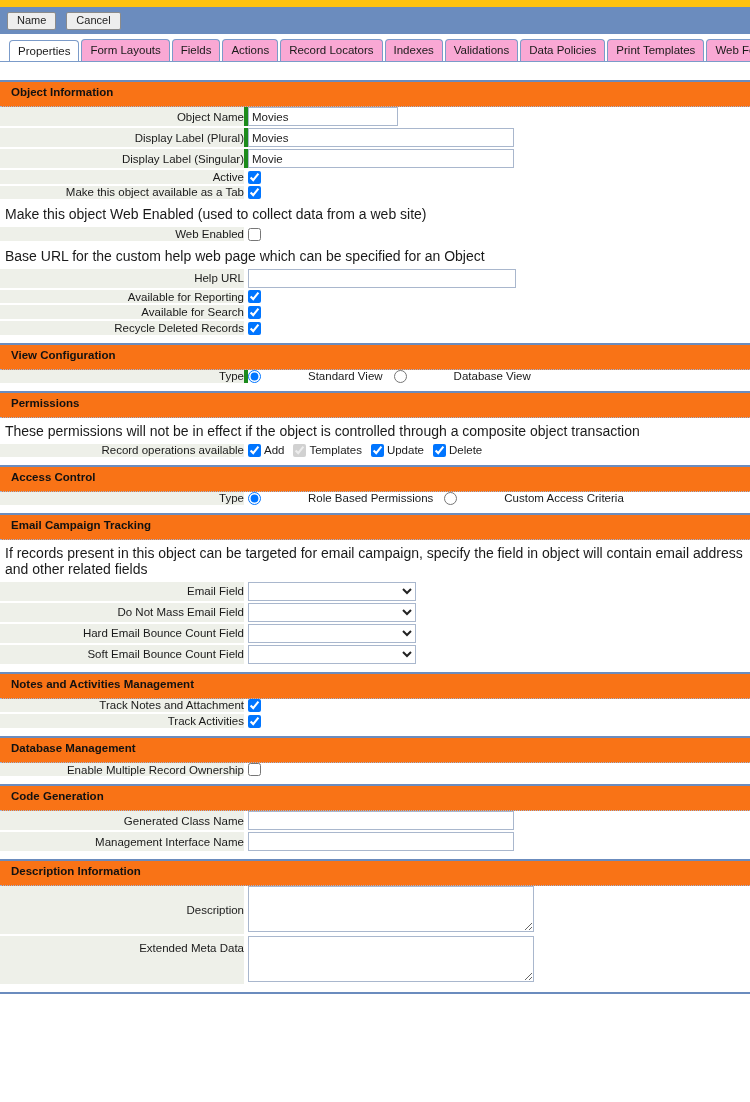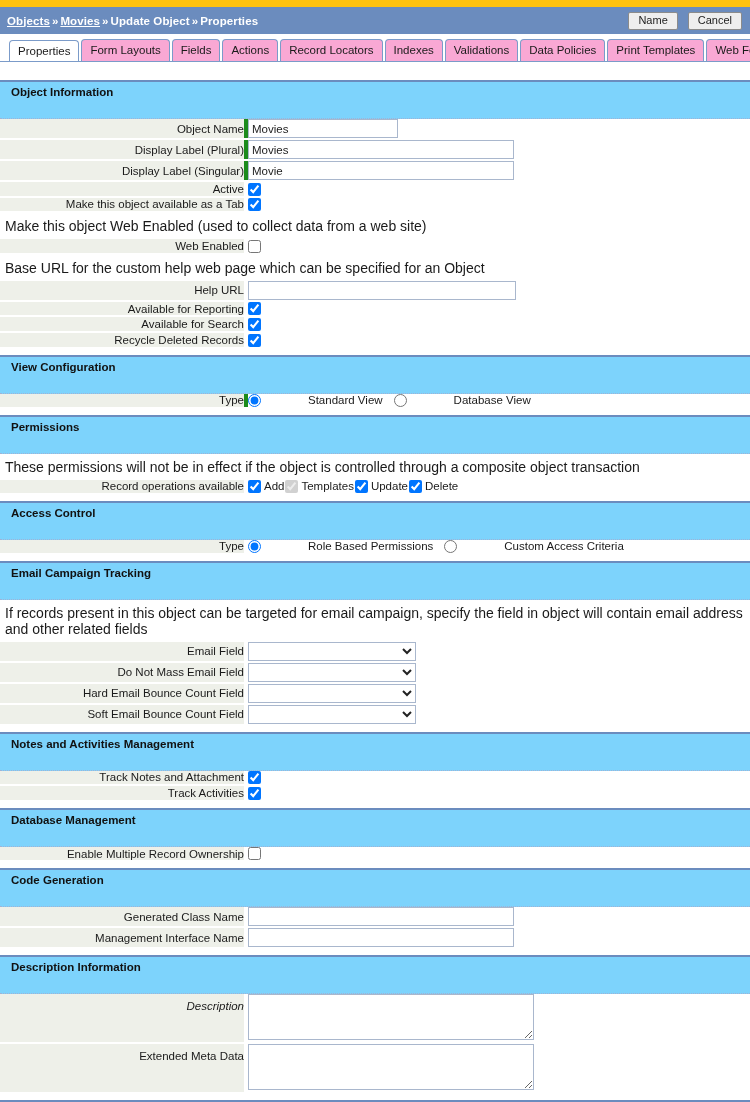--- a/index.html
+++ b/index.html
@@ -89,27 +89,27 @@
     background: #ffffff;
     top: 1px;
     z-index: 3;
     box-shadow: 0 1px 0 0 #ffffff;
   }
   .tabspacer { height: 18px; background: #ffffff; }
 
   
   .formwrap { padding: 0 0 0 0; }
   .sect-head {
-    background: #7dd3fc;
+    background: #f97316;
     border-top: 2px solid #6b8cbe;
     border-bottom: 1px dotted #9fb3d6;
     font-weight: bold;
     font-size: 11.5px;
     color: #111;
-    padding: 4px 0 20px 11px;
+    padding: 4px 0 8px 11px;
     margin-top: 6px;
   }
   .sect-head:first-child { margin-top: 0; }
 
   .note {
     padding: 5px 0 5px 5px;
     font-size: 14px;
     color: #1a1a1a;
     background: #ffffff;
   }
@@ -176,40 +176,37 @@
     border: 1px solid #a9b7cd;
     background: #ffffff;
     width: 286px;
     height: 46px;
     box-sizing: border-box;
     resize: both;
     padding: 2px 3px;
   }
 
   .cbline { display: flex; align-items: center; }
-  .cbline .opt { display: inline-flex; align-items: center; margin-right: 1px; }
+  .cbline .opt { display: inline-flex; align-items: center; margin-right: 9px; }
   .cbline .opt span { margin-left: 3px; font-size: 11.5px; }
   input[type=checkbox], input[type=radio] { margin: 0; vertical-align: middle; }
   .radline .opt { margin-right: 11px; gap: 44px; }
 
   .endbar {
     border-top: 2px solid #6b8cbe;
     margin-top: 6px;
     height: 3px;
   }
 </style>
 </head>
 <body>
 
 <div class="topstrip"></div>
 
 <div class="cmdbar">
-  <div class="breadcrumb">
-    <a href="#">Objects</a><span class="sep">»</span><a href="#">Movies</a><span class="sep">»</span><span>Update Object</span><span class="sep">»</span><span>Properties</span>
-  </div>
   <div class="btnrow">
     <button class="btn">Name</button>
     <button class="btn">Cancel</button>
   </div>
 </div>
 
 <div class="tabstrip">
   <div class="tab active">Properties</div>
   <div class="tab">Form Layouts</div>
   <div class="tab">Fields</div>
@@ -471,21 +468,21 @@
         <input class="txt w266" type="text" value="" style="">
       </td>
     </tr>
   </tbody>
     </table>
 
   <div class="sect-head">Description Information</div>
   <table class="rows">
     <tbody>
         <tr>
-      <td class="lbl" style="vertical-align:top;padding-top:6px;font-style:italic;">Description</td>
+      <td class="lbl" style="vertical-align:top;padding-top:18px;">Description</td>
       <td class="mark"></td>
       <td class="fld">
         <textarea class="ta" style=""></textarea>
       </td>
     </tr>
     <tr>
       <td class="lbl" style="vertical-align:top;padding-top:6px;">Extended Meta Data</td>
       <td class="mark"></td>
       <td class="fld">
         <textarea class="ta" style=""></textarea>

